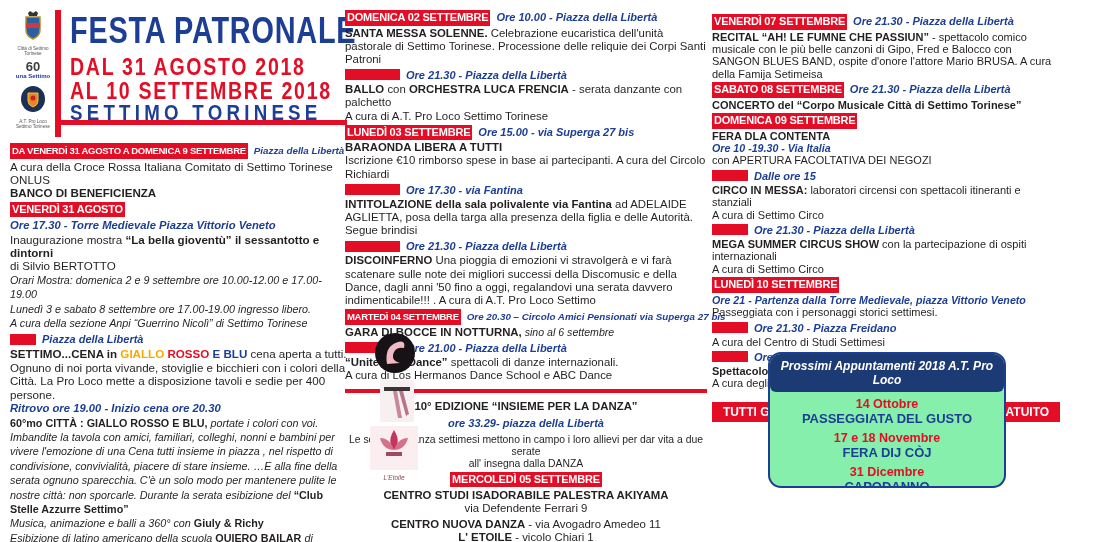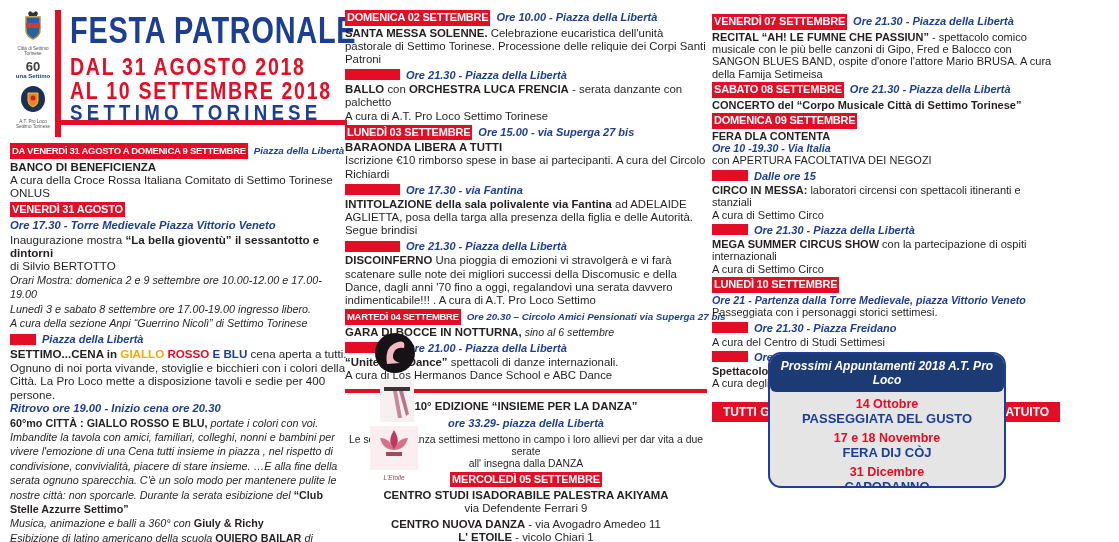--- a/index.html
+++ b/index.html
@@ -47,21 +47,21 @@
   .sg-b{font-weight:bold;}
   .sg-n{}
   .sg-i{font-style:italic;font-size:.93em;}
   .sg-ib{font-weight:bold;font-size:.93em;}
   .sg-t{color:#1c3e94;font-style:italic;font-weight:bold;font-size:.97em;}
   .sg-y{color:#f5a800;font-weight:bold;}
   .sg-r{color:#e30d25;font-weight:bold;}
   .sg-u{color:#1c3e94;font-weight:bold;}
 
   
-  .upbox{position:absolute;left:768px;top:352px;width:234px;height:132px;background:#e5e5e5;
+  .upbox{position:absolute;left:768px;top:352px;width:234px;height:132px;background:#86efac;
          border:2px solid #1c3e94;border-radius:13px;overflow:hidden;}
   .up-head{background:#1c3a74;color:#fff;font-weight:bold;font-style:italic;font-size:12px;
            text-align:center;padding:5px 2px;border-radius:0 0 6px 6px;}
   .up-date{color:#e30d25;font-weight:bold;font-size:12.5px;text-align:center;margin-top:5px;line-height:14px;}
   .up-name{color:#1c3e94;font-weight:bold;font-size:13px;text-align:center;line-height:15px;}
 
   
   .mini-logo{position:absolute;text-align:center;}
   #logo-isadorabile{left:374px;top:332px;}
   #logo-shoes{left:380px;top:380px;}
@@ -101,22 +101,22 @@
 
   <div class="red-vbar"></div>
   <div class="t-line t-main">FESTA PATRONALE</div>
   <div class="t-line t-red" style="top:54px">DAL 31 AGOSTO 2018</div>
   <div class="t-line t-red" style="top:78px">AL 10 SETTEMBRE 2018</div>
   <div class="t-line t-blue">SETTIMO TORINESE</div>
   <div class="red-hrule"></div>
 
   <div class="col" id="col-left">
       <div class="brow bsm"><span class="banner">DA VENERDÌ 31 AGOSTO A DOMENICA 9 SETTEMBRE</span><span class="time">Piazza della Libertà</span></div>
+      <div class="line"><span class="sg-n">A cura della Croce Rossa Italiana Comitato di Settimo Torinese ONLUS</span></div>
       <div class="line"><span class="sg-b">BANCO DI BENEFICIENZA</span></div>
-      <div class="line"><span class="sg-n">A cura della Croce Rossa Italiana Comitato di Settimo Torinese ONLUS</span></div>
       <div class="brow"><span class="banner">VENERDÌ 31 AGOSTO</span></div>
       <div class="line"><span class="sg-t">Ore 17.30 - Torre Medievale Piazza Vittorio Veneto</span></div>
       <div class="line"><span class="sg-n">Inaugurazione mostra </span><span class="sg-b">“La bella gioventù” il sessantotto e dintorni</span></div>
       <div class="line"><span class="sg-n">di Silvio BERTOTTO</span></div>
       <div class="line"><span class="sg-i">Orari Mostra: domenica 2 e 9 settembre ore 10.00-12.00 e 17.00-19.00</span></div>
       <div class="line"><span class="sg-i">Lunedì 3 e sabato 8 settembre ore 17.00-19.00 ingresso libero.</span></div>
       <div class="line"><span class="sg-i">A cura della sezione Anpi “Guerrino Nicolì” di Settimo Torinese</span></div>
       <div class="brow"><span class="stub" style="width: 26px;"></span><span class="time">Piazza della Libertà</span></div>
       <div class="line"><span class="sg-b">SETTIMO...CENA in </span><span class="sg-y">GIALLO </span><span class="sg-r">ROSSO </span><span class="sg-u">E BLU</span><span class="sg-n"> cena aperta a tutti. Ognuno di noi porta vivande, stoviglie e bicchieri con i colori della Città. La Pro Loco mette a disposizione tavoli e sedie per 400 persone.</span></div>
       <div class="line"><span class="sg-t">Ritrovo ore 19.00 - Inizio cena ore 20.30</span></div>
@@ -129,21 +129,21 @@
       <div class="line"><span class="sg-b">SANTA MESSA SOLENNE.</span><span class="sg-n"> Celebrazione eucaristica dell'unità pastorale di Settimo Torinese. Processione delle reliquie dei Corpi Santi Patroni</span></div>
       <div class="brow"><span class="stub"></span><span class="time">Ore 21.30 - Piazza della Libertà</span></div>
       <div class="line"><span class="sg-b">BALLO</span><span class="sg-n"> con </span><span class="sg-b">ORCHESTRA LUCA FRENCIA</span><span class="sg-n"> - serata danzante con palchetto</span></div>
       <div class="line"><span class="sg-n">A cura di A.T. Pro Loco Settimo Torinese</span></div>
       <div class="brow"><span class="banner">LUNEDÌ 03 SETTEMBRE</span><span class="time">Ore 15.00 - via Superga 27 bis</span></div>
       <div class="line"><span class="sg-b">BARAONDA LIBERA A TUTTI</span></div>
       <div class="line"><span class="sg-n">Iscrizione €10 rimborso spese in base ai partecipanti. A cura del Circolo Richiardi</span></div>
       <div class="brow"><span class="stub"></span><span class="time">Ore 17.30 - via Fantina</span></div>
       <div class="line"><span class="sg-b">INTITOLAZIONE della sala polivalente via Fantina</span><span class="sg-n"> ad ADELAIDE AGLIETTA, posa della targa alla presenza della figlia e delle Autorità. Segue brindisi</span></div>
       <div class="brow"><span class="stub"></span><span class="time">Ore 21.30 - Piazza della Libertà</span></div>
-      <div class="line"><span class="sg-b">DISCOINFERNO</span><span class="sg-n"> Una pioggia di emozioni vi stravolgerà e vi farà scatenare sulle note dei migliori successi della Discomusic e della Dance, dagli anni '70 fino a oggi, regalandovi una serata davvero indimenticabile!!! . A cura di A.T. Pro Loco Settimo</span></div>
+      <div class="line"><span class="sg-b">DISCOINFERNO</span><span class="sg-n"> Una pioggia di emozioni vi stravolgerà e vi farà scatenare sulle note dei migliori successi della Discomusic e della Dance, dagli anni '50 fino a oggi, regalandovi una serata davvero indimenticabile!!! . A cura di A.T. Pro Loco Settimo</span></div>
       <div class="brow bsm"><span class="banner">MARTEDÌ 04 SETTEMBRE</span><span class="time">Ore 20.30 – Circolo Amici Pensionati via Superga 27 bis</span></div>
       <div class="line"><span class="sg-b">GARA DI BOCCE IN NOTTURNA,</span><span class="sg-i"> sino al 6 settembre</span></div>
       <div class="brow"><span class="stub"></span><span class="time">Ore 21.00 - Piazza della Libertà</span></div>
       <div class="line"><span class="sg-b">“United we Dance”</span><span class="sg-n"> spettacoli di danze internazionali.</span></div>
       <div class="line"><span class="sg-n">A cura di Los Hermanos Dance School e ABC Dance</span></div>
       <div class="divider"></div>
       <div class="line ctr" style="margin-top: 2px;"><span class="sg-b">10° EDIZIONE “INSIEME PER LA DANZA”</span></div>
       <div class="line ctr" style="margin-top: 3px;"><span class="sg-t">ore 33.29- piazza della Libertà</span></div>
       <div class="line ctr sm" style="margin-top: 4px;"><span class="sg-n">Le scuole di danza settimesi mettono in campo i loro allievi per dar vita a due serate</span></div>
       <div class="line ctr sm"><span class="sg-n">all' insegna dalla DANZA</span></div>

